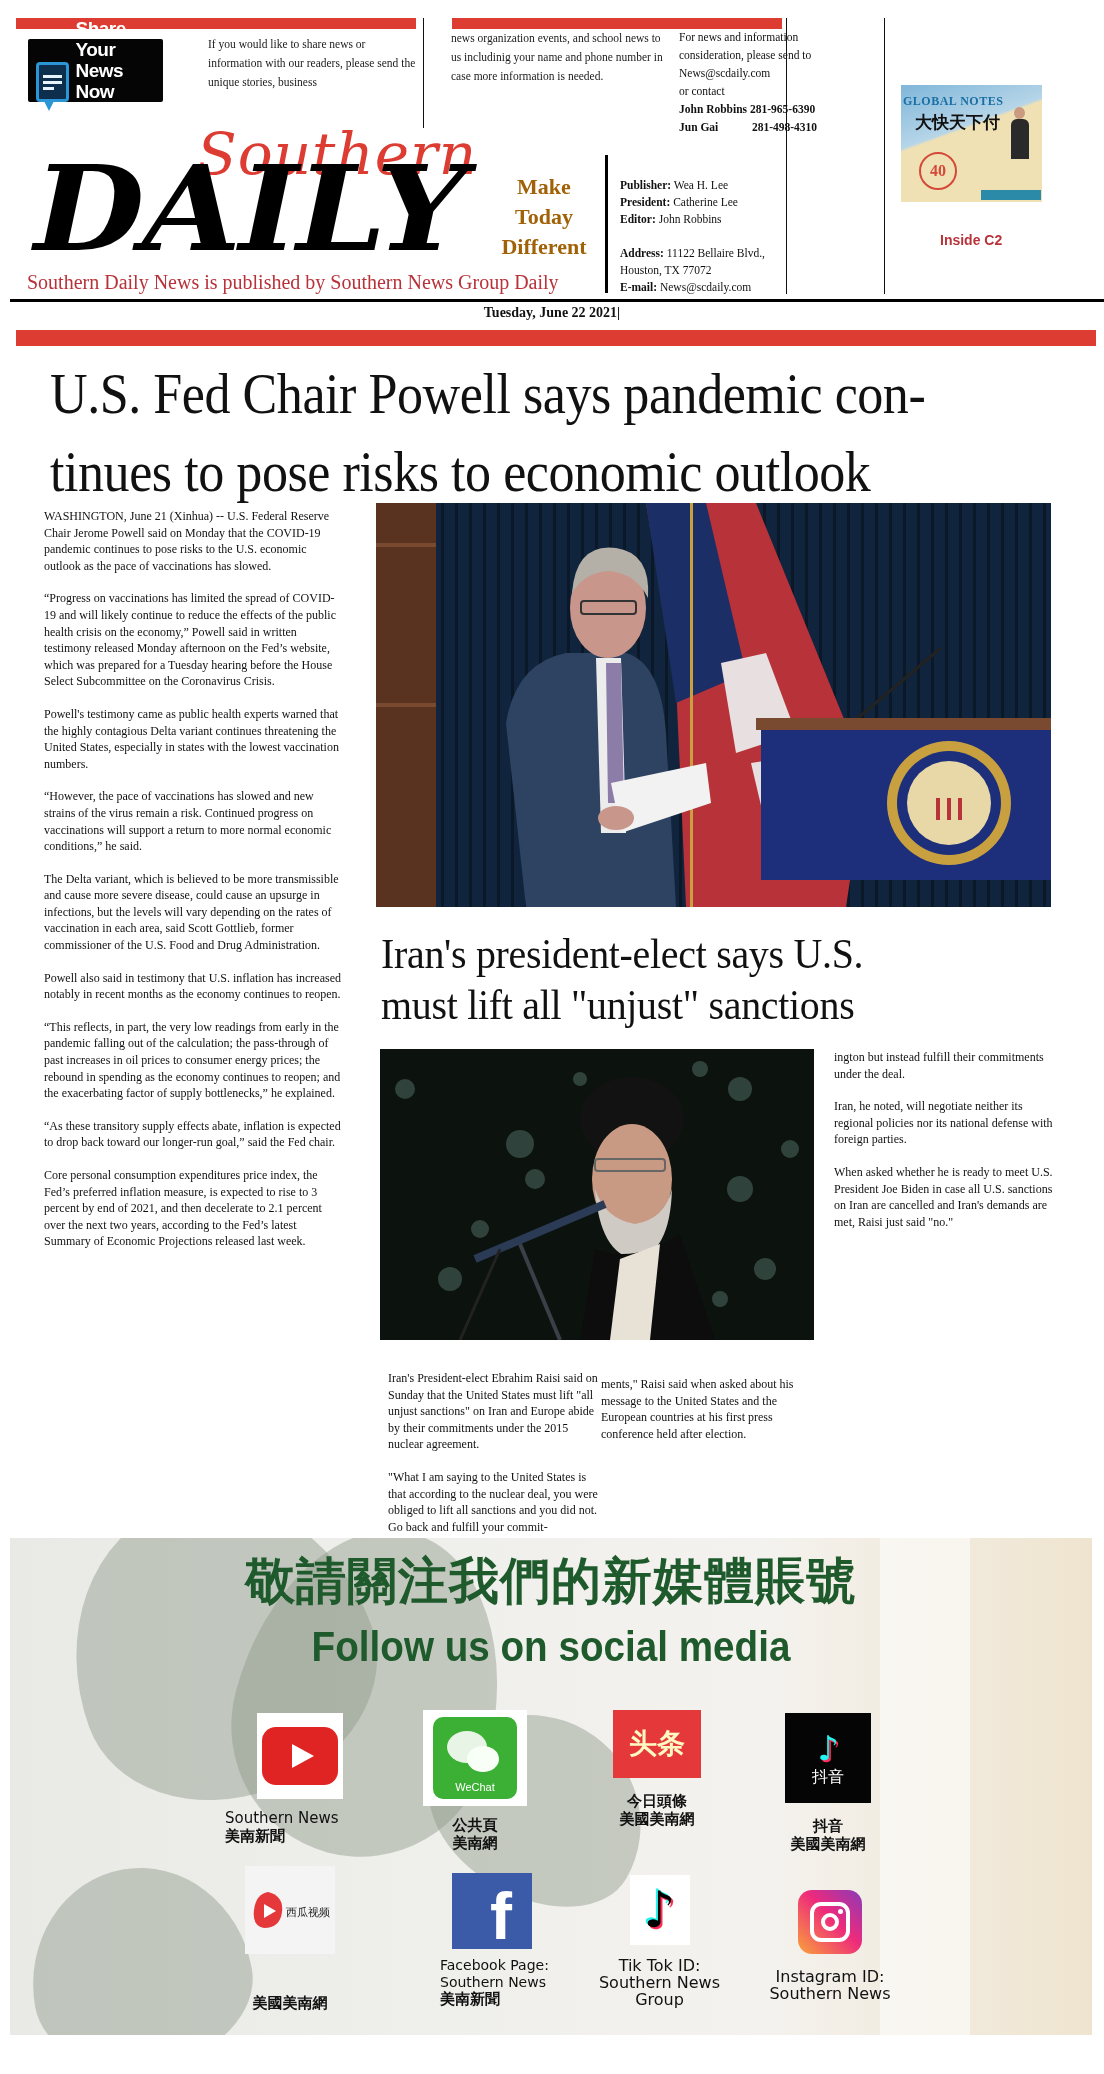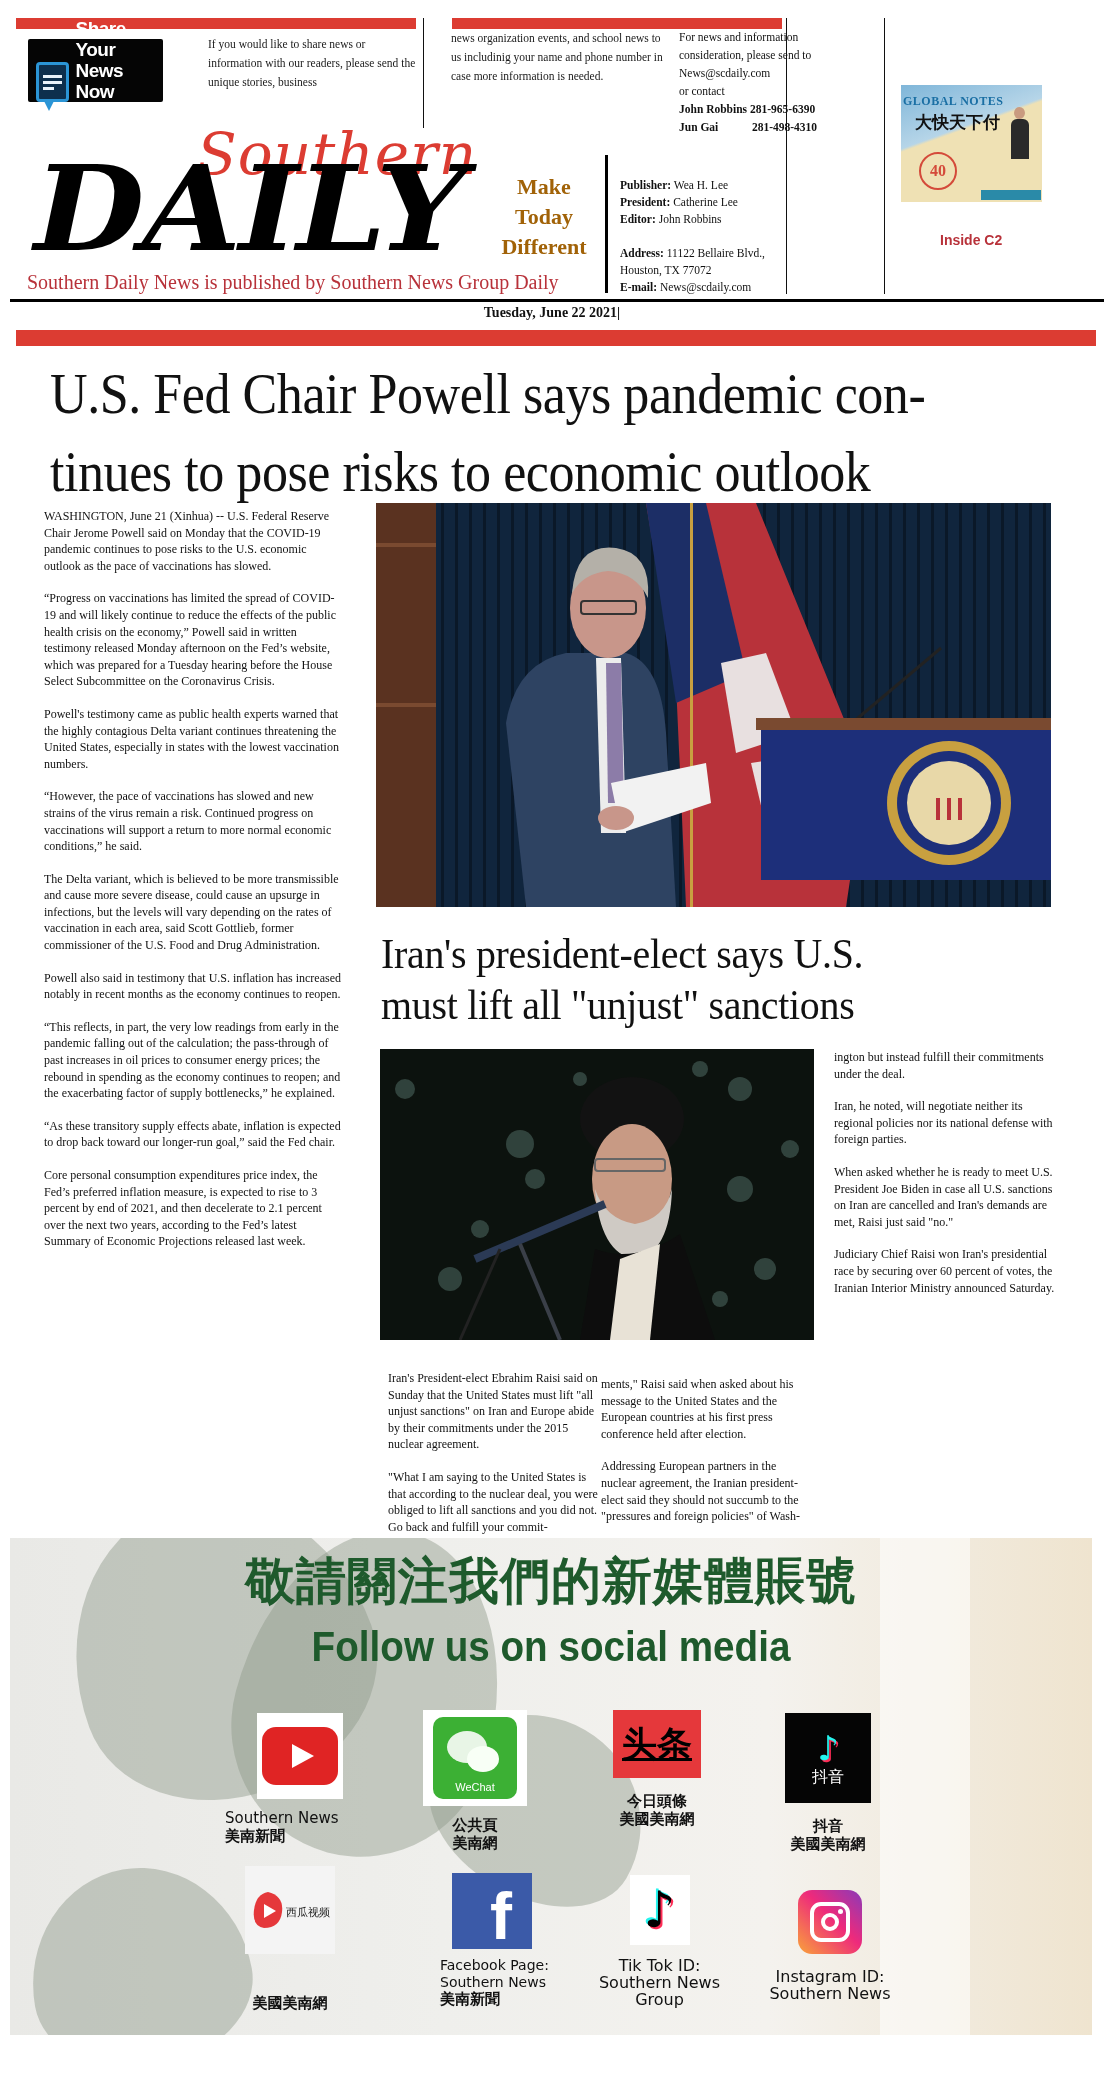--- a/index.html
+++ b/index.html
@@ -213,27 +213,25 @@
     <line x1="120" y1="200" x2="80" y2="291" stroke="#222" stroke-width="3"></line>
   </svg>
 </div>
 
 <div class="abs iran-col iran-c1">
   <p>Iran's President-elect Ebrahim Raisi said on Sunday that the United States must lift "all unjust sanctions" on Iran and Europe abide by their commitments under the 2015 nuclear agreement.</p>
   <p>"What I am saying to the United States is that according to the nuclear deal, you were obliged to lift all sanctions and you did not. Go back and fulfill your commit-</p>
 </div>
 <div class="abs iran-col iran-c2">
   <p>ments," Raisi said when asked about his message to the United States and the European countries at his first press conference held after election.</p>
-  <p>Addressing European partners in the nuclear agreement, the Iranian president-elect said they should not succumb to the "pressures and foreign policies" of Wash-</p>
 </div>
 <div class="abs iran-col iran-c3">
   <p>ington but instead fulfill their commitments under the deal.</p>
   <p>Iran, he noted, will negotiate neither its regional policies nor its national defense with foreign parties.</p>
   <p>When asked whether he is ready to meet U.S. President Joe Biden in case all U.S. sanctions on Iran are cancelled and Iran's demands are met, Raisi just said "no."</p>
-  <p>Judiciary Chief Raisi won Iran's presidential race by securing over 60 percent of votes, the Iranian Interior Ministry announced Saturday.</p>
 </div>
 
 <div class="abs social">
   <div class="leaf" style="left:60px;top:-40px;width:300px;height:300px;transform:rotate(-20deg);"></div>
   <div class="leaf" style="left:230px;top:-10px;width:260px;height:330px;transform:rotate(15deg);"></div>
   <div class="leaf" style="left:20px;top:330px;width:220px;height:200px;transform:rotate(-10deg);"></div>
   <div class="leaf" style="left:420px;top:180px;width:220px;height:180px;transform:rotate(30deg);"></div>
   <div class="abs" style="left:870px;top:0;width:90px;height:497px;background:rgba(255,255,255,0.55);"></div>
 
   <div class="social-cn">敬請關注我們的新媒體賬號</div>
@@ -262,21 +260,21 @@
         </svg>
     </div>
     <div class="soc-label">
       <div class="cn">公共頁</div>
       <div class="cn">美南網</div>
     </div>
   </div>
 
   <div class="soc-item" style="left:582px;top:172px;width:130px;">
     <div class="soc-icon" style="width:88px;height:68px;background:#e5383b;">
-      <span style="color:#000000;font-weight:bold;font-size:35px;text-decoration:underline;">头条</span>
+      <span style="color:#fef9c3;font-weight:bold;font-size:28px;">头条</span>
     </div>
     <div class="soc-label" style="margin-top:14px;">
       <div class="cn">今日頭條</div>
       <div class="cn">美國美南網</div>
     </div>
   </div>
 
   <div class="soc-item" style="left:753px;top:175px;width:130px;">
     <div class="soc-icon" style="width:86px;height:90px;background:#050505;flex-direction:column;">
       <span style="color:#25f4ee;font-size:34px;font-weight:bold;line-height:38px;text-shadow:2px 2px 0 #fe2c55;">♪</span>

